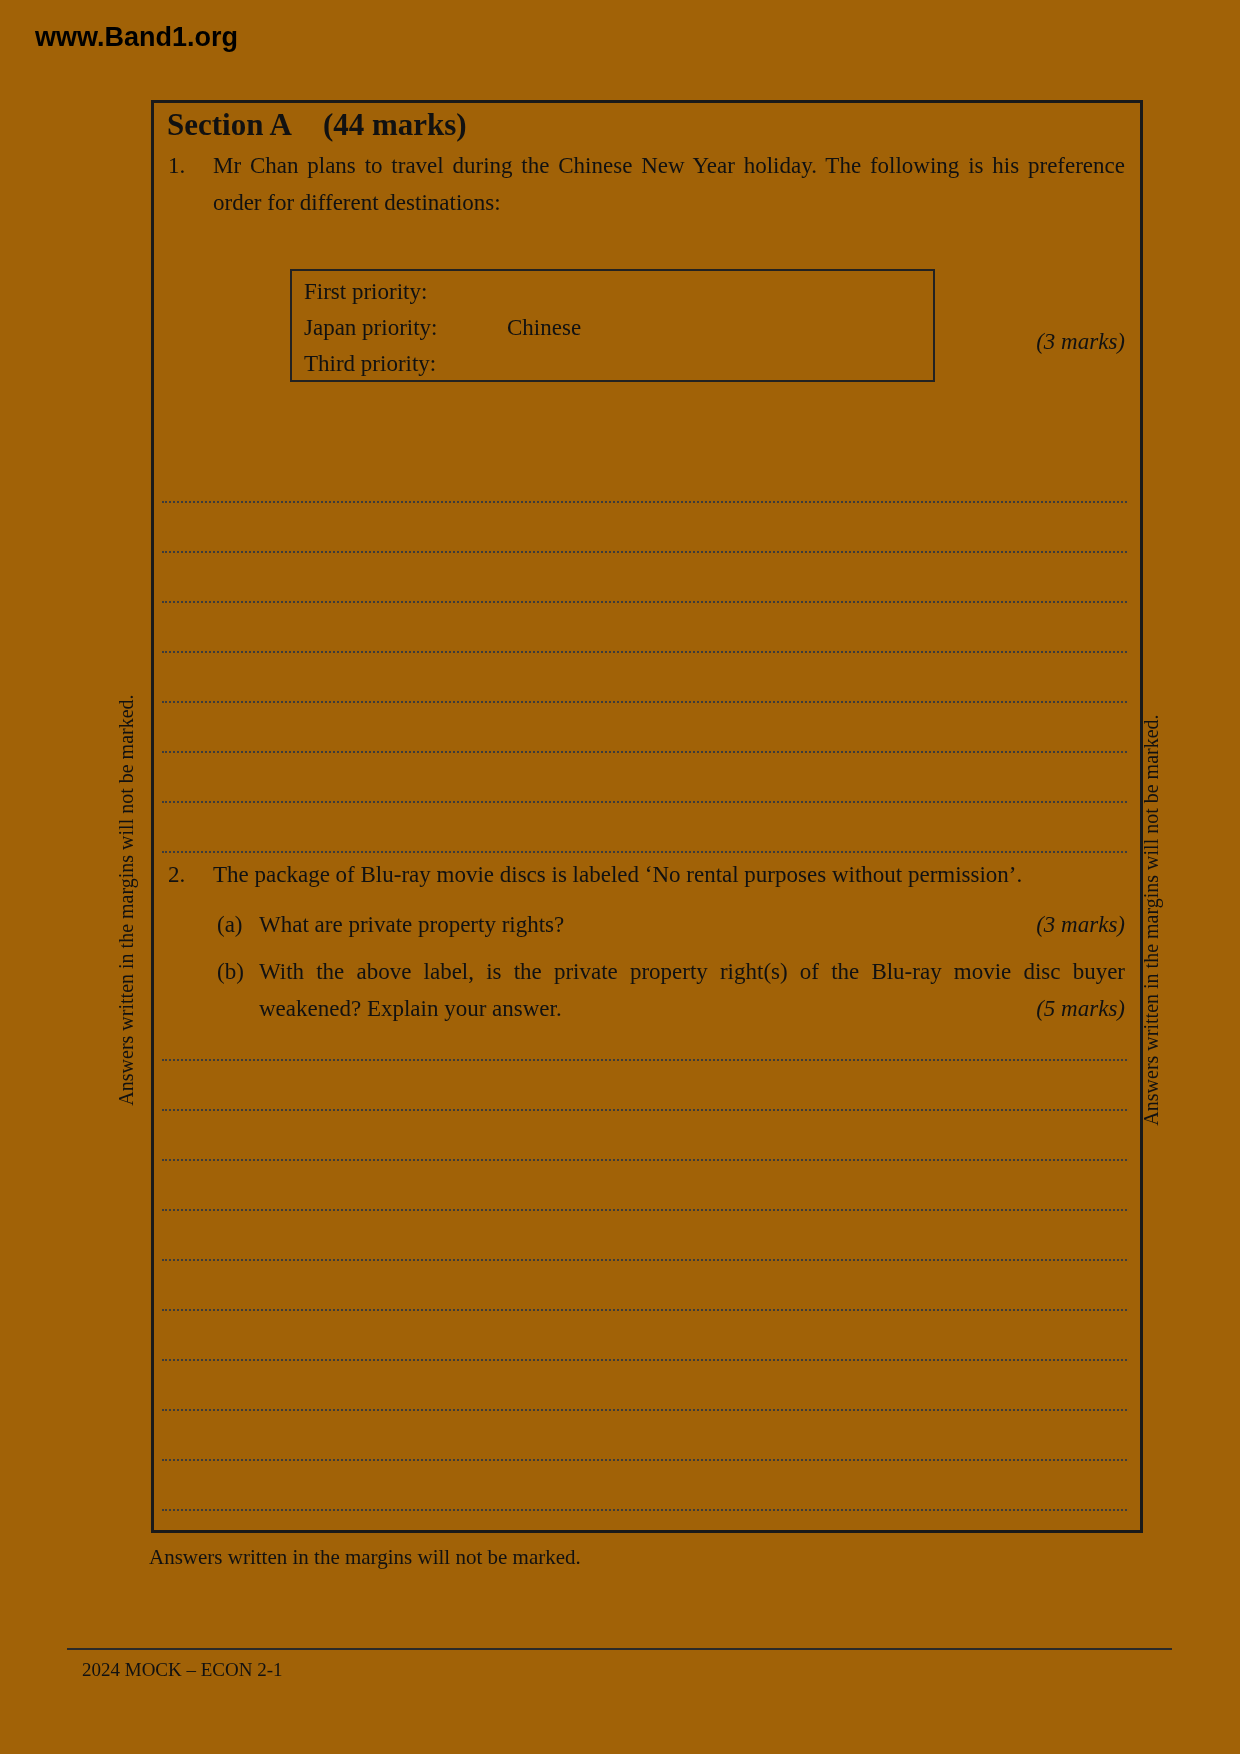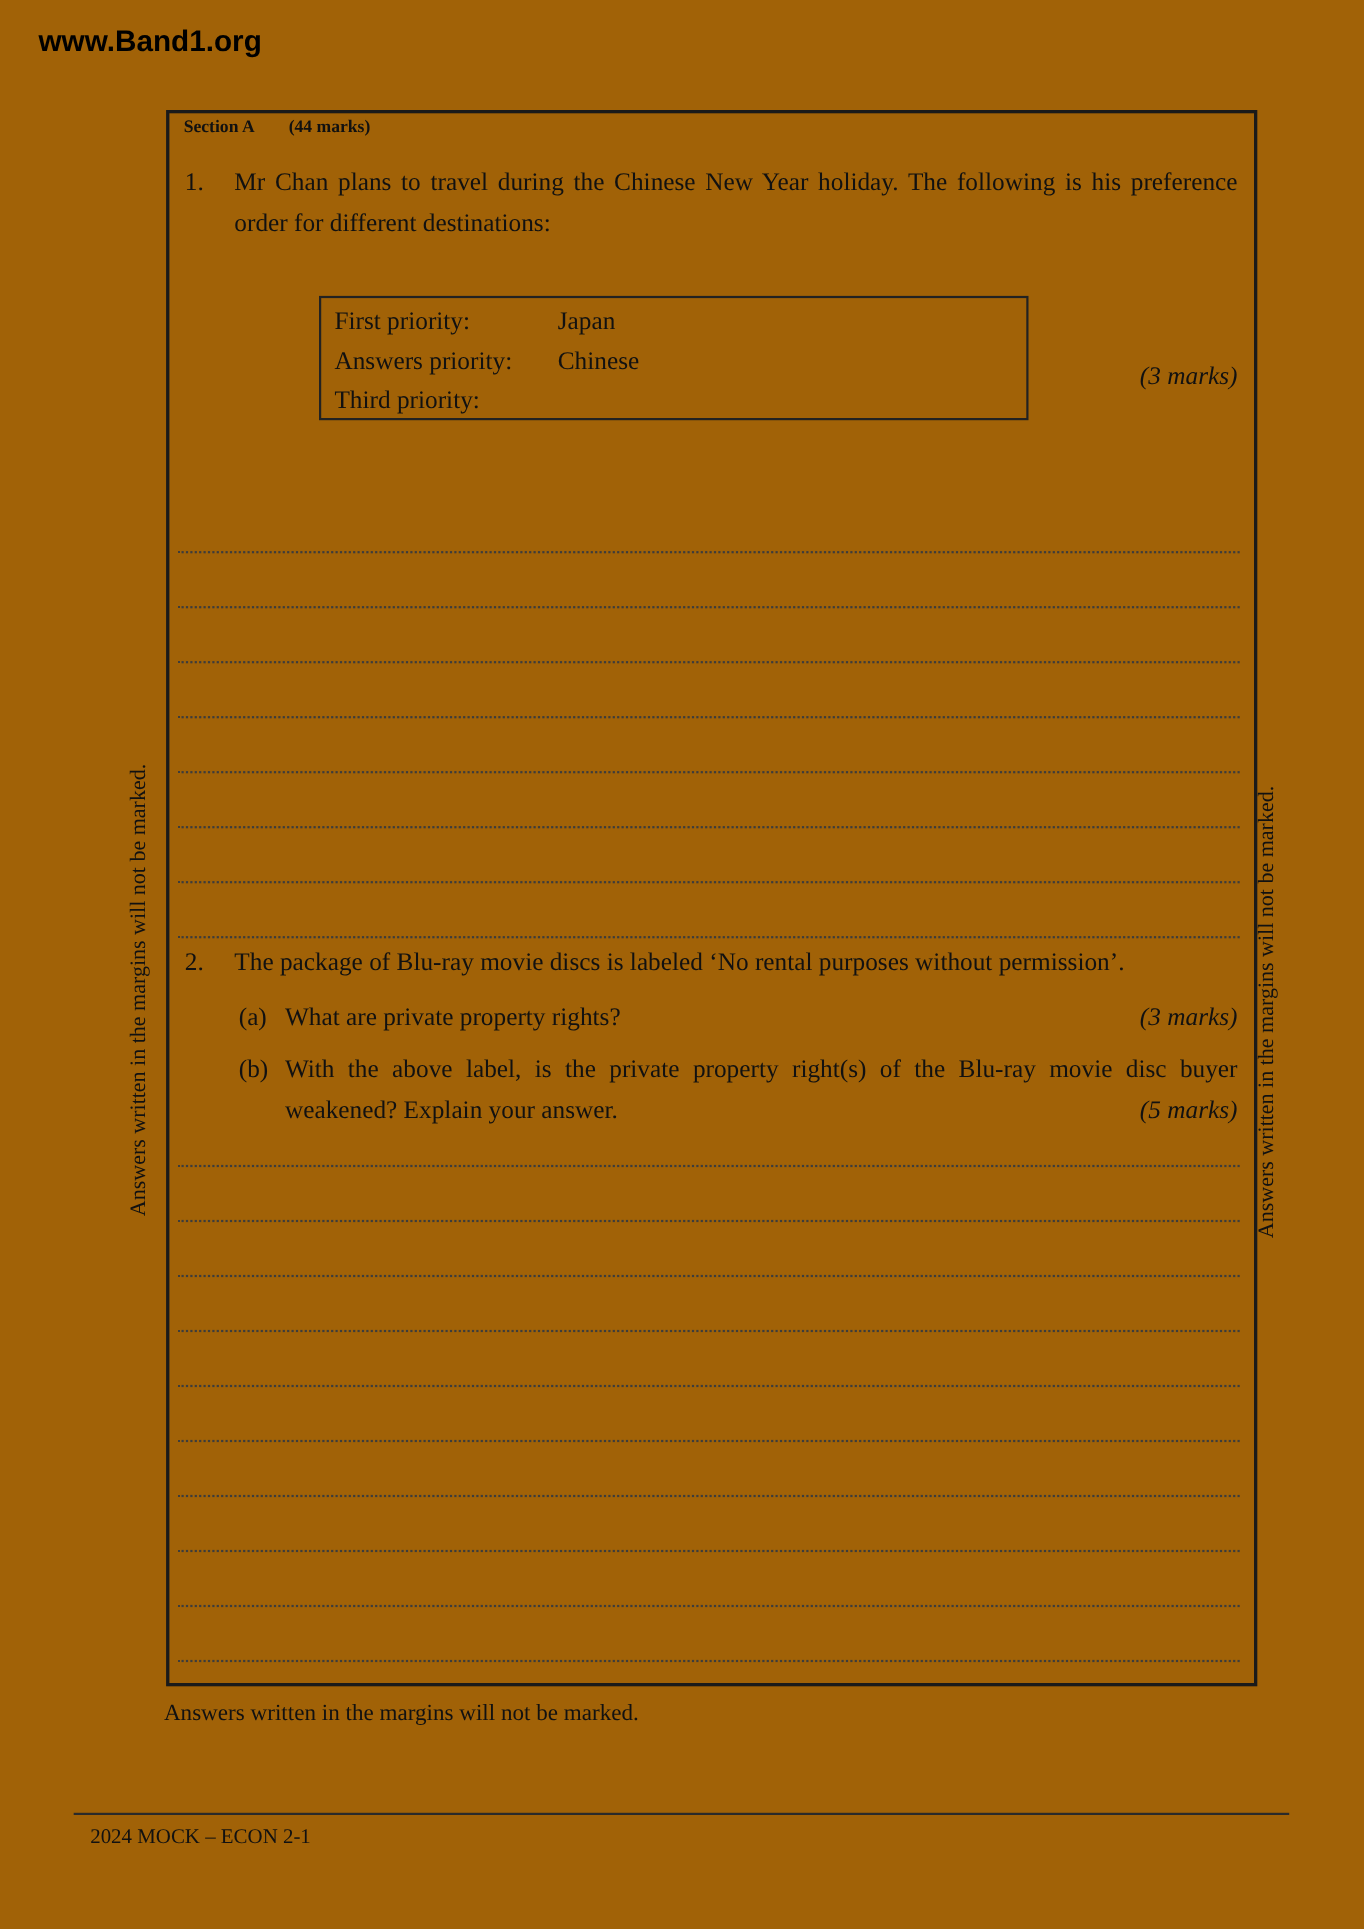--- a/index.html
+++ b/index.html
@@ -17,21 +17,21 @@
     font-weight:600;font-size:27px;color:#000;
   }
   .exam-box{
     position:absolute;left:151px;top:100px;
     width:992px;height:1433px;
     border:3px solid #1a1a1a;
     box-sizing:border-box;
   }
   .section-row{
     position:absolute;left:13px;top:4px;
-    font-weight:bold;font-size:16px;
+    font-weight:bold;font-size:31px;
   }
   .section-marks{margin-left:31px;}
   .q-row{
     position:absolute;left:14px;right:15px;
     display:flex;align-items:flex-start;
     font-size:23px;line-height:37px;
   }
   .q-num{width:45px;flex:none;}
   .q-text{flex:1;text-align:justify;}
   .q1-row{top:44px;}
@@ -103,24 +103,23 @@
     </div>
 
     <div class="q-row q1-row">
       <span class="q-num">1.</span>
       <span class="q-text">Mr Chan plans to travel during the Chinese New Year holiday. The following is his preference order for different destinations:</span>
     </div>
 
     <div class="pref-table">
       <div class="pref-row">
         <span>First priority:</span>
-        <span>Japan</span>
       </div>
       <div class="pref-row">
-        <span>Answers priority:</span>
+        <span>Japan priority:</span>
         <span>Chinese</span>
       </div>
       <div class="pref-row">
         <span>Third priority:</span>
       </div>
     </div>
 
     <div class="para suppose-para">
       <span class="marks">(3 marks)</span>
     </div>

